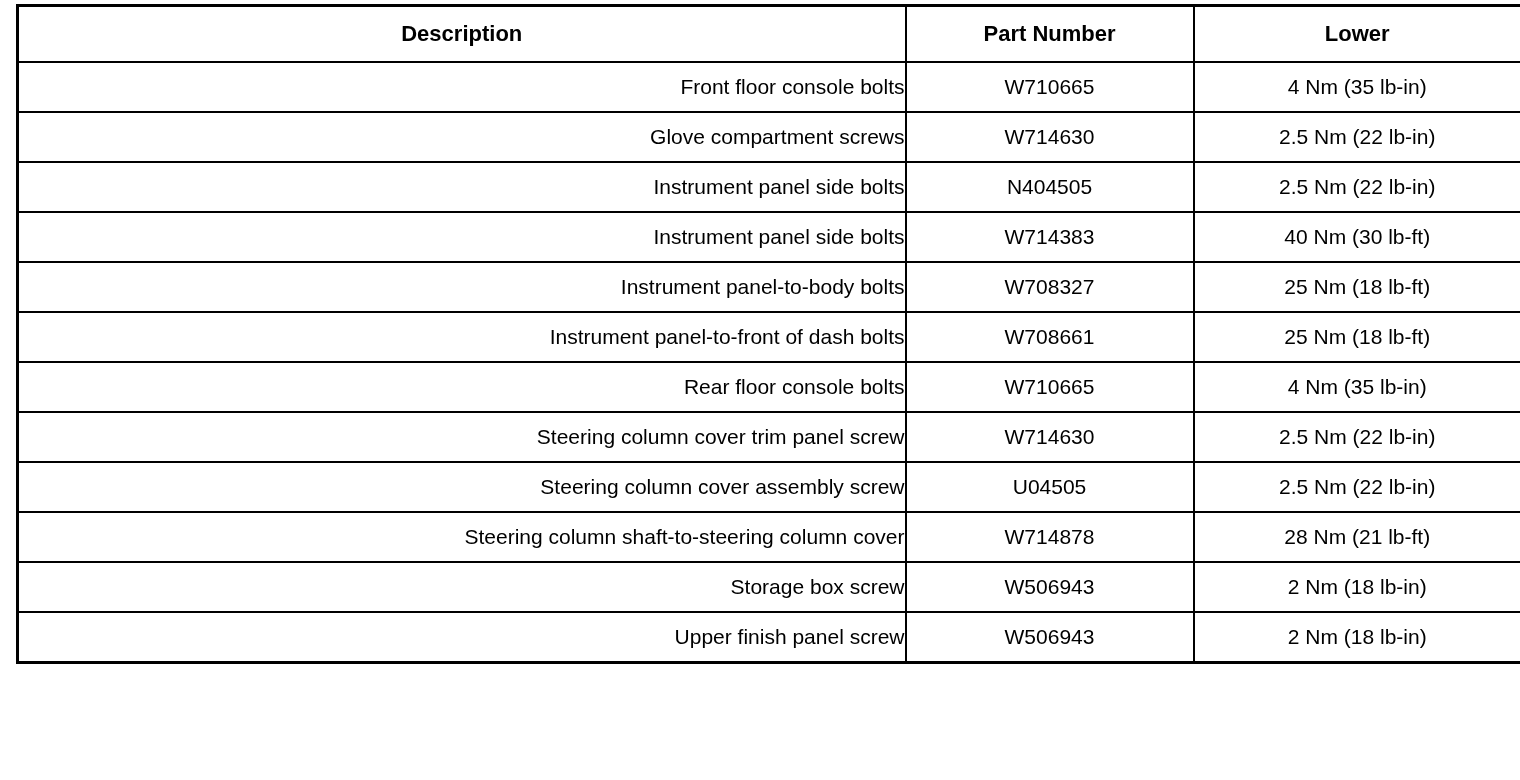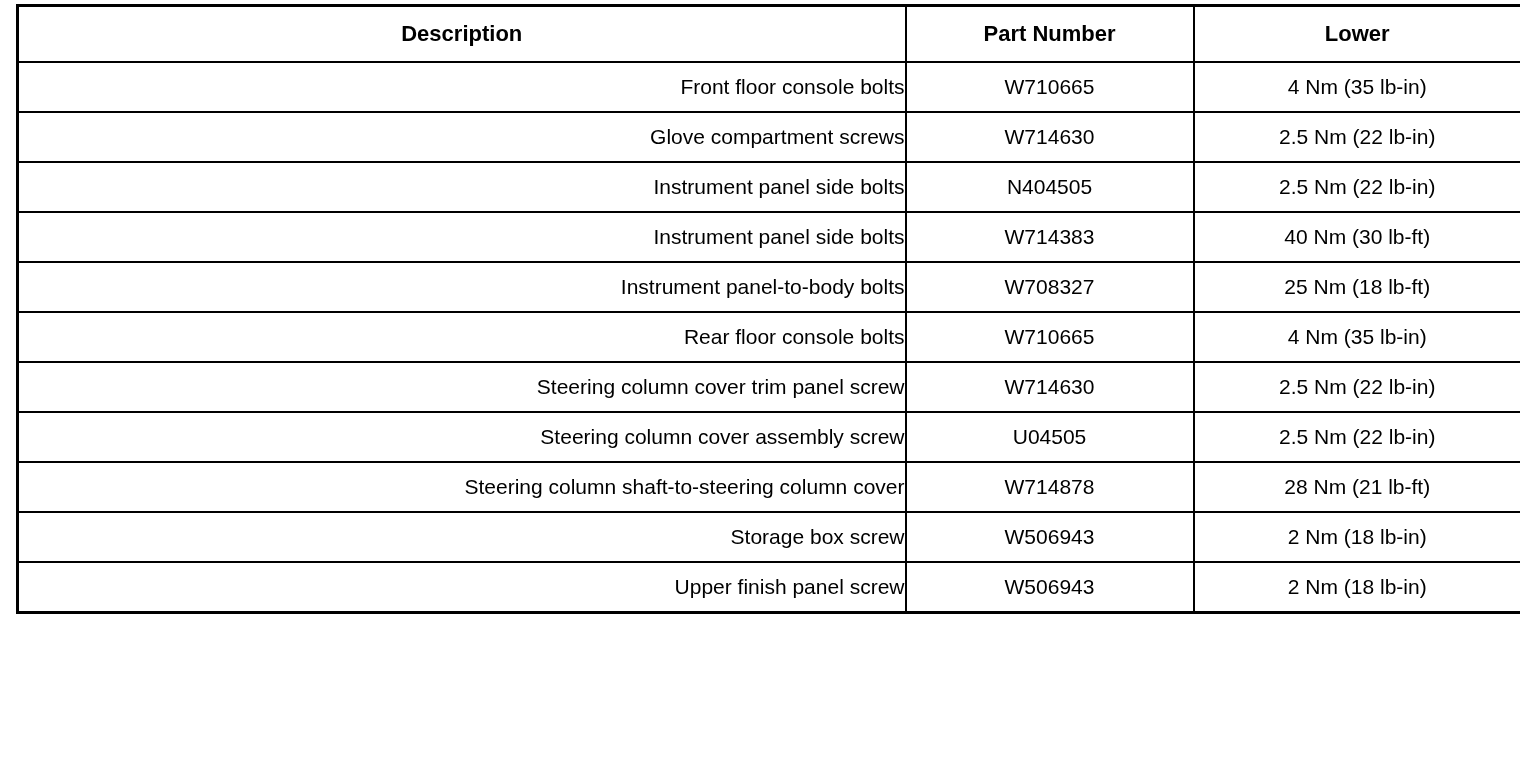--- a/index.html
+++ b/index.html
@@ -98,20 +98,25 @@
           <td class="desc">Instrument panel side bolts</td>
           <td class="part">W714383</td>
           <td class="torque">40 Nm (30 lb-ft)</td>
         </tr>
         <tr>
           <td class="desc">Instrument panel-to-body bolts</td>
           <td class="part">W708327</td>
           <td class="torque">25 Nm (18 lb-ft)</td>
         </tr>
         <tr>
+          <td class="desc">Instrument panel-to-front of dash bolts</td>
+          <td class="part">W708661</td>
+          <td class="torque">25 Nm (18 lb-ft)</td>
+        </tr>
+        <tr>
           <td class="desc">Rear floor console bolts</td>
           <td class="part">W710665</td>
           <td class="torque">4 Nm (35 lb-in)</td>
         </tr>
         <tr>
           <td class="desc">Steering column cover trim panel screw</td>
           <td class="part">W714630</td>
           <td class="torque">2.5 Nm (22 lb-in)</td>
         </tr>
         <tr>

